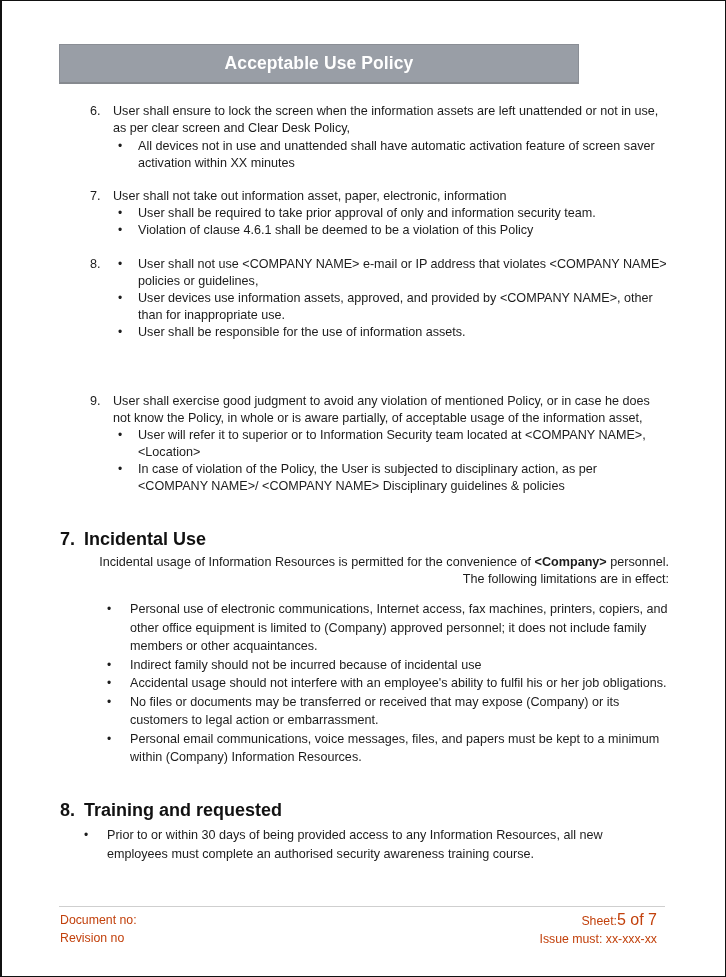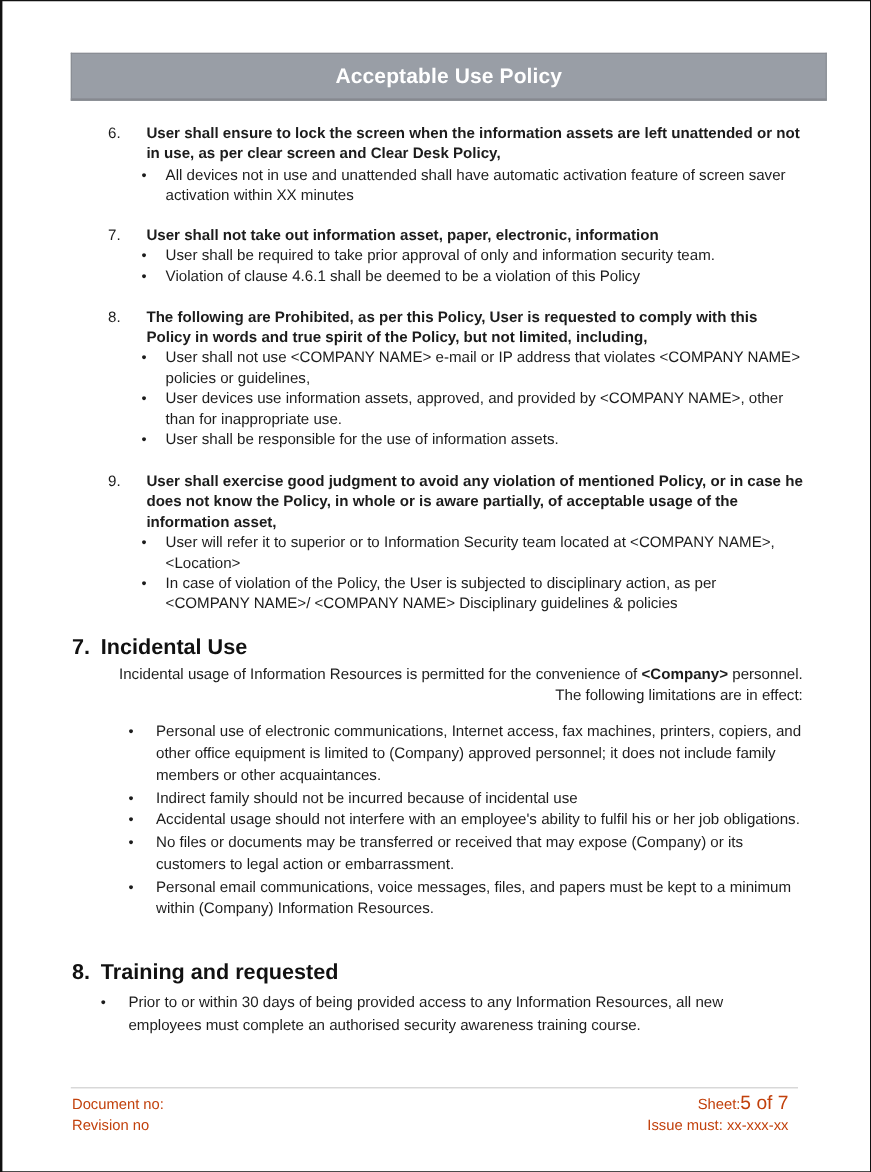--- a/index.html
+++ b/index.html
@@ -14,21 +14,21 @@
       position: absolute;
       left: 0; top: 0;
       width: 726px; height: 977px;
       border: 1px solid #111111;
       border-left-width: 2px;
       background: #ffffff;
     }
     .title-bar {
       position: absolute;
       left: 57px; top: 43px;
-      width: 630px; height: 40px;
+      width: 520px; height: 40px;
       background: #999ea6;
       border: 1px solid #8a8e95;
       border-bottom: 2px solid #86898f;
       display: flex; align-items: center; justify-content: center;
     }
     .title-bar span {
       color: #ffffff;
       font-weight: bold;
       font-size: 17.5px;
       letter-spacing: 0.1px;
@@ -42,23 +42,22 @@
       position: absolute;
       left: 88px;
       width: 580px;
     }
     .num-item .num {
       position: absolute;
       left: 0; top: 0;
       width: 24px;
     }
     .num-item .txt {
-      margin-left: 32px;
+      margin-left: 23px;
       display: block;
-      font-weight: bold;
     }
     .bullets { list-style: none; margin-left: 24px; }
     .bullets li {
       position: relative;
       padding-left: 24px;
     }
     .bullets li .dot {
       position: absolute;
       left: 4px; top: 0;
       font-size: 12px;
@@ -138,21 +137,20 @@
       </li>
       <li>
         <span class="dot">•</span>
         <span>Violation of clause 4.6.1 shall be deemed to be a violation of this Policy</span>
       </li>
     </ul>
   </div>
 
   <div class="num-item body-text" style="top:255px;">
     <span class="num">8.</span>
-    <span class="txt">The following are Prohibited, as per this Policy, User is requested to comply with this Policy in words and true spirit of the Policy, but not limited, including,</span>
     <ul class="bullets">
       <li>
         <span class="dot">•</span>
         <span>User shall not use &lt;COMPANY NAME&gt; e-mail or IP address that violates &lt;COMPANY NAME&gt; policies or guidelines,</span>
       </li>
       <li>
         <span class="dot">•</span>
         <span>User devices use information assets, approved, and provided by &lt;COMPANY NAME&gt;, other than for inappropriate use.</span>
       </li>
       <li>

